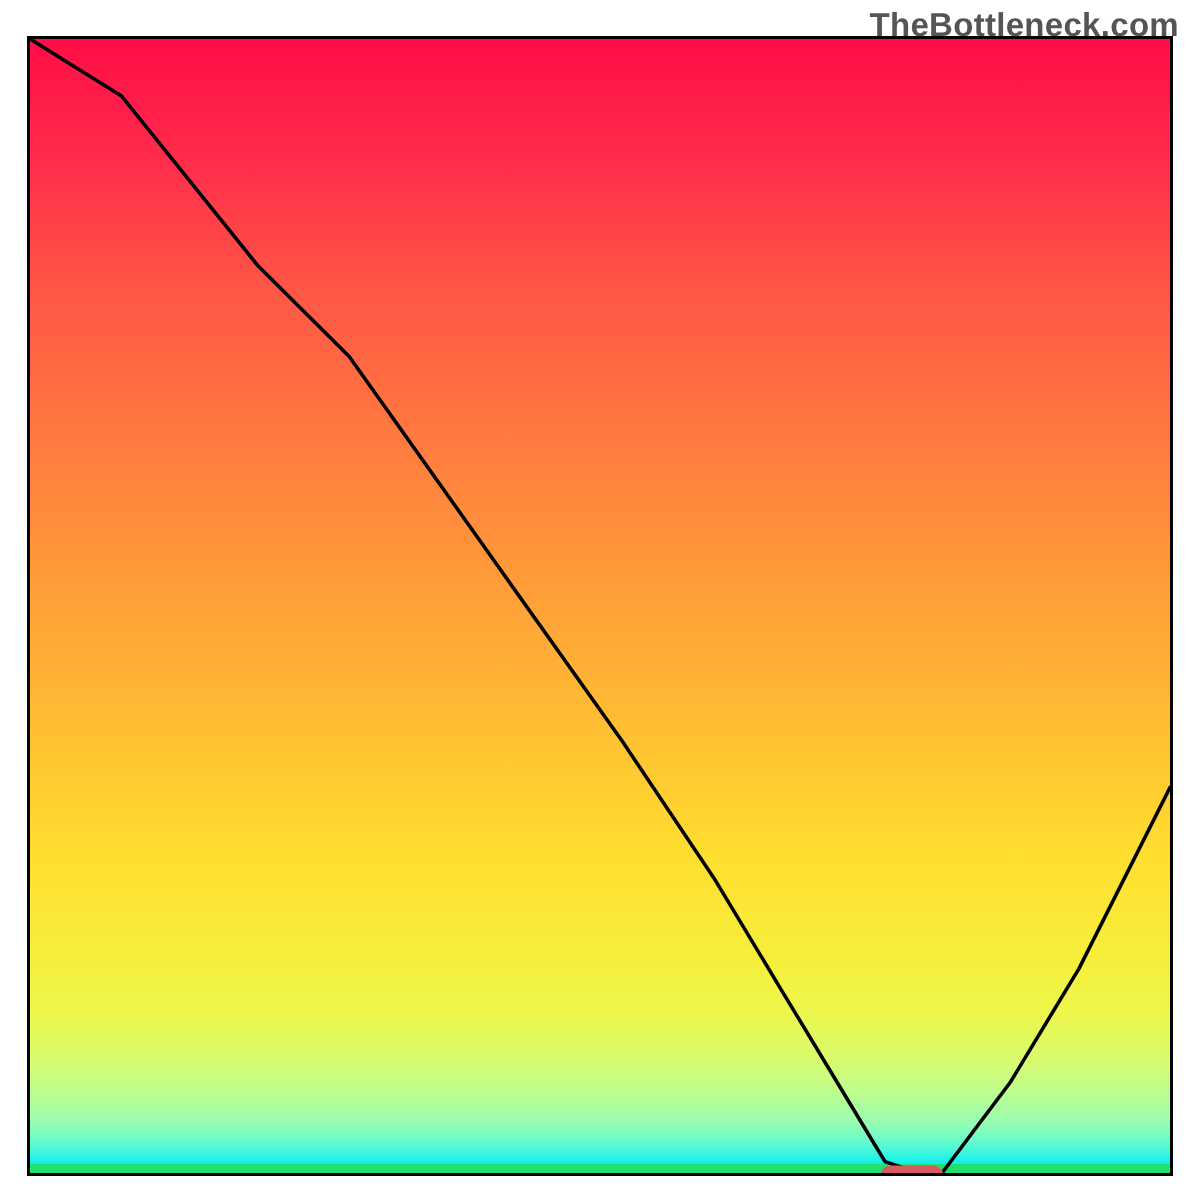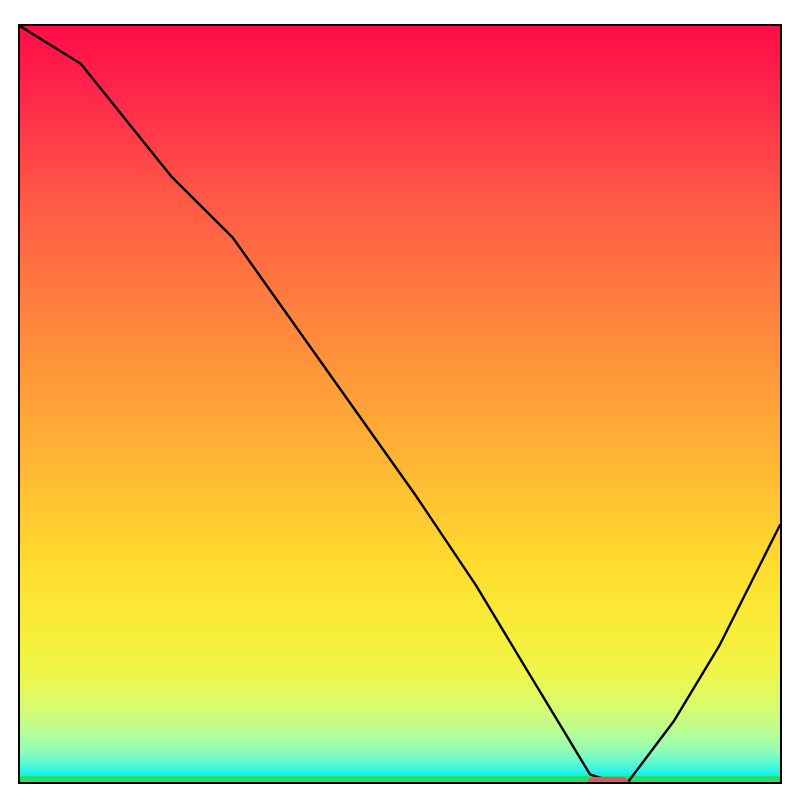--- a/index.html
+++ b/index.html
@@ -59,20 +59,21 @@
     width: 42px; height: 14px;
     border-radius: 8px;
     background: #d65a62;
     transform: translate(-50%, -50%);
   }
 </style>
 </head>
 <body>
 
 <div class="wrap">
+  <div class="watermark">TheBottleneck.com</div>
 
   <div class="plot">
 
     <div class="gradient"></div>
 
     <div class="green-band" id="green-band" style="top: 750.12px; height: 9.88px; background: rgb(33, 224, 109);"></div>
 
     <svg class="curve-svg" viewBox="0 0 764 760" preserveAspectRatio="none">
       <path id="curve-path" fill="none" stroke="#000000" stroke-width="2.4" stroke-linecap="round" stroke-linejoin="round" d="M0.0 0.0 L61.1 38.0 L152.8 152.0 L213.9 212.8 L305.6 342.0 L397.3 471.2 L458.4 562.4 L504.2 638.4 L550.1 714.4 L573.0 752.4 L595.9 760.0 L611.2 760.0 L657.0 699.2 L702.9 623.2 L764.0 501.6"></path>
     </svg>

